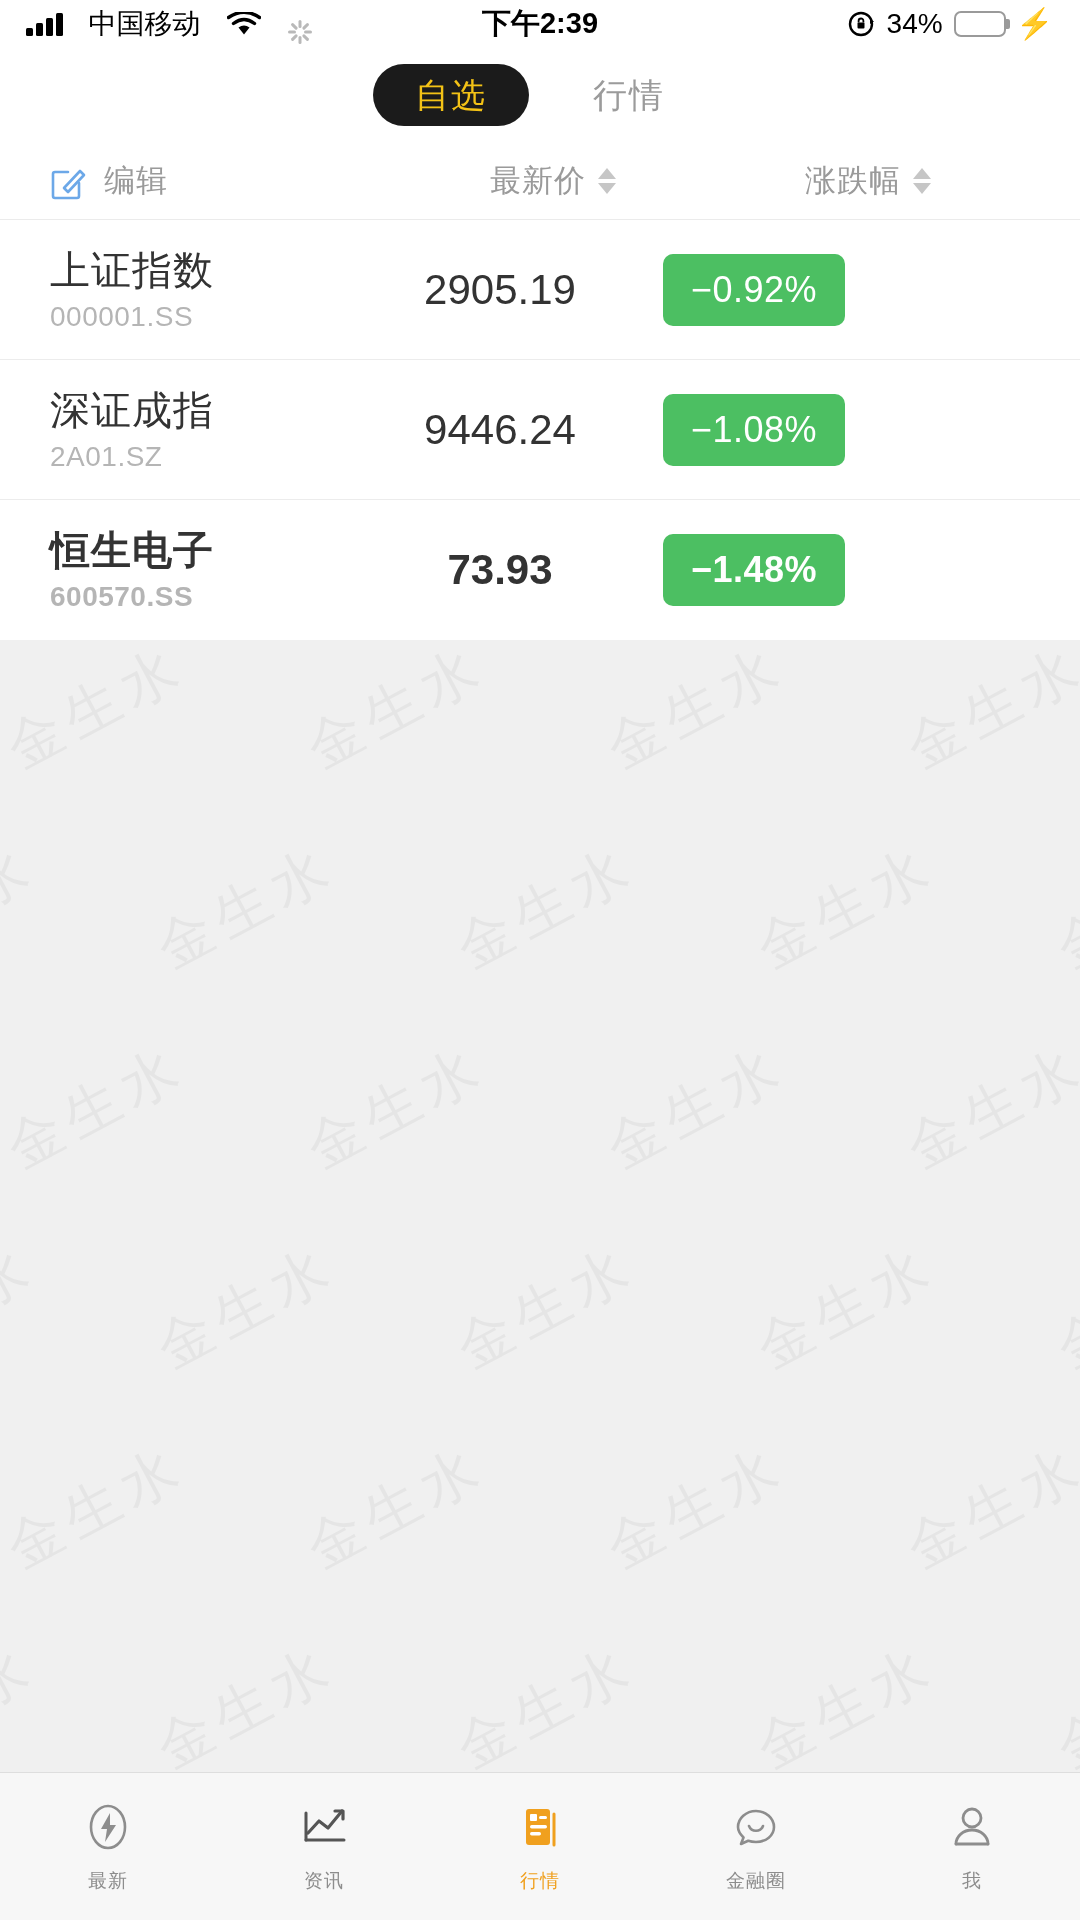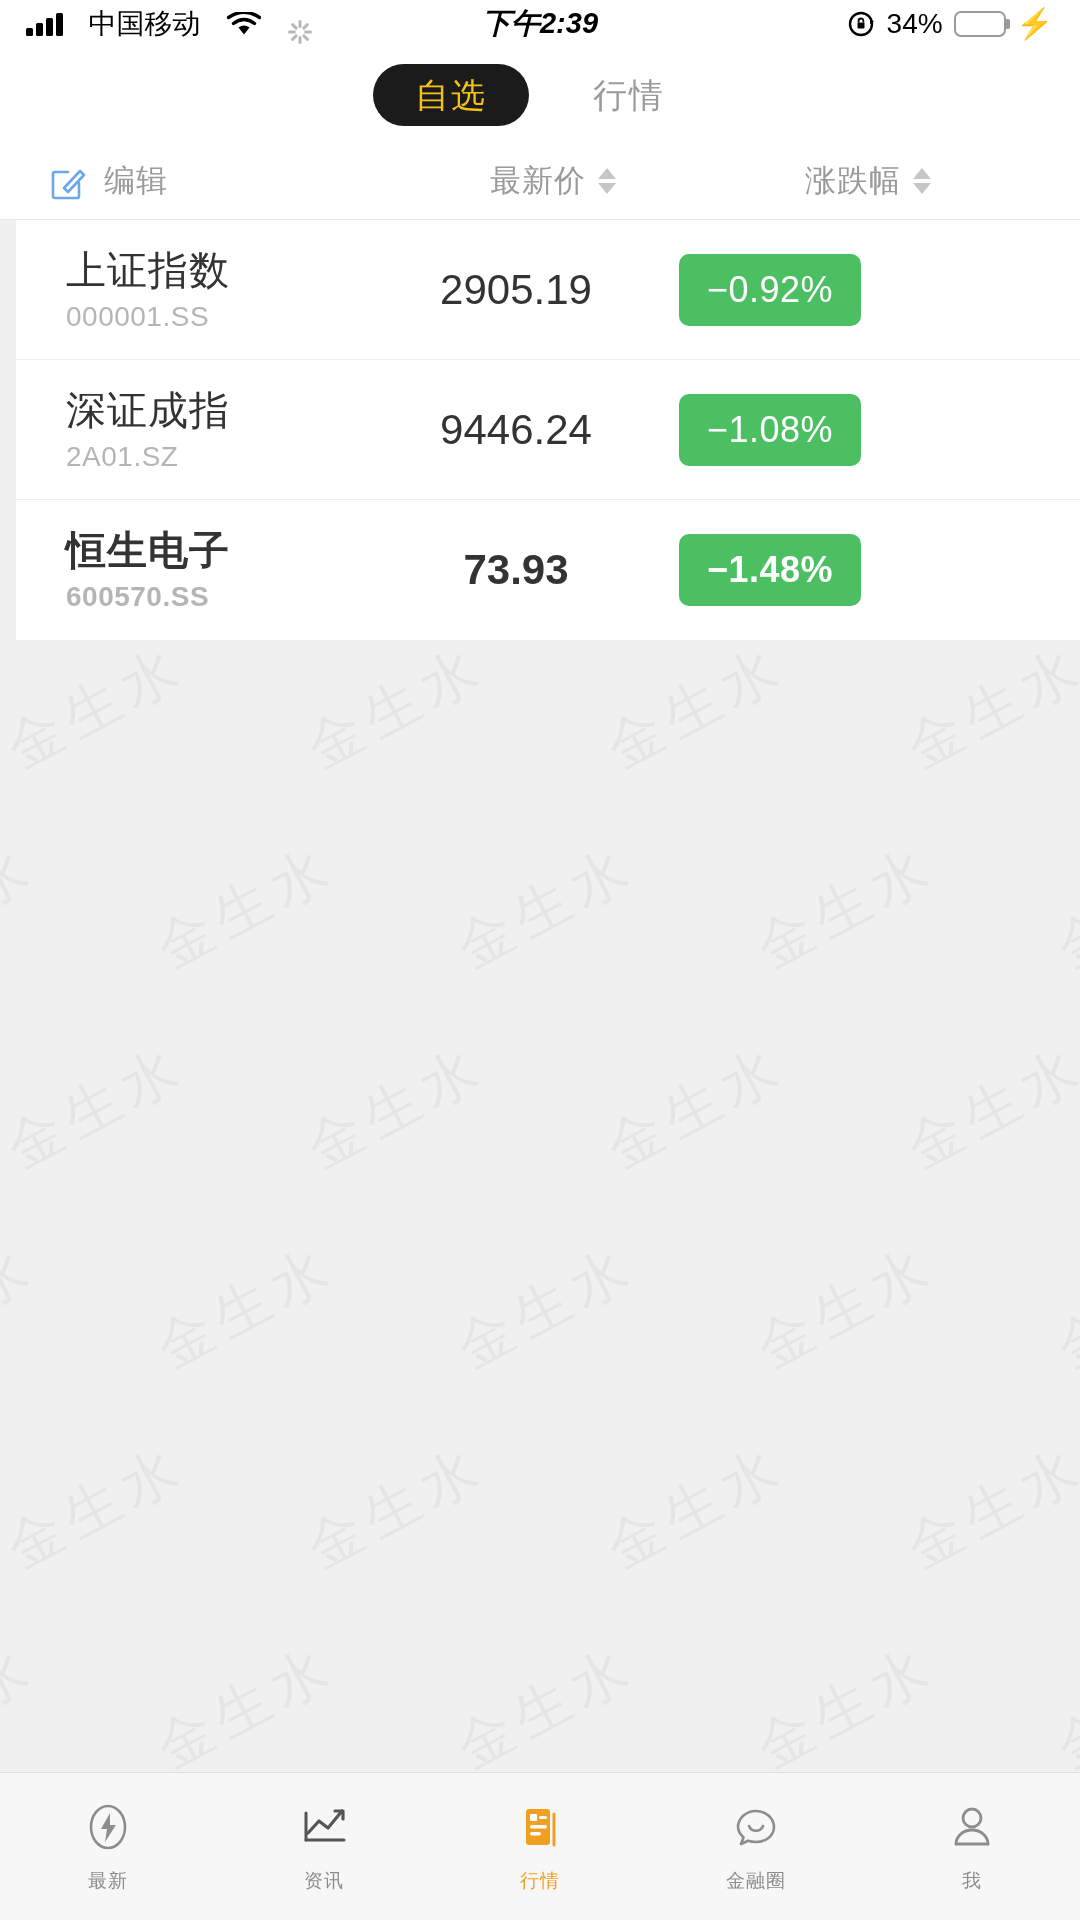--- a/index.html
+++ b/index.html
@@ -26,21 +26,21 @@
   .carrier { font-size:28px; color:#000; letter-spacing:0px; font-weight:500; }
   .wifi { width:34px; height:25px; }
   .spinner { width:26px; height:26px; position:relative; }
   .spinner i {
     position:absolute; left:50%; top:50%;
     width:3px; height:8px; background:#b9b9b9; border-radius:2px;
     transform-origin:50% 12px;
   }
   .sb-center {
     position:absolute; left:0; right:0; text-align:center;
-    font-size:29px; font-weight:600; color:#000; pointer-events:none;font-style:italic;
+    font-size:29px; font-weight:600; color:#000; pointer-events:none;
   }
   .sb-right { margin-left:auto; display:flex; align-items:center; gap:11px; z-index:2; }
   .rotlock { width:28px; height:28px; }
   .batt-pct { font-size:28px; font-weight:500; color:#000; }
   .batt {
     position:relative; width:52px; height:26px;
     border:2.5px solid #9a9a9a; border-radius:7px; padding:2.5px;
   }
   .batt-fill { height:100%; background:#4cd264; border-radius:3px; }
   .batt-cap {
@@ -77,21 +77,21 @@
   .ch-price { left:490px; }
   .ch-chg   { left:805px; }
   .sortarrows { display:flex; flex-direction:column; gap:4px; }
   .sortarrows .up, .sortarrows .dn {
     width:0; height:0; border-left:9px solid transparent; border-right:9px solid transparent;
   }
   .sortarrows .up { border-bottom:11px solid #c6c6c6; }
   .sortarrows .dn { border-top:11px solid #c6c6c6; }
 
   
-  .list { background:#fff;margin-left:16px; }
+  .list { background:#fff; }
   .row {
     position:relative; height:140px; display:flex; align-items:center;
     border-bottom:1px solid #ececec;
   }
   .row:last-child { border-bottom:none;font-weight:bold; }
   .r-name-wrap { position:absolute; left:50px; }
   .r-name { font-size:40px; color:#333; letter-spacing:1px; line-height:1.15; }
   .r-code { font-size:28px; color:#b5b5b5; margin-top:8px; letter-spacing:0.5px; }
   .r-price {
     position:absolute; left:340px; width:320px; text-align:center;

